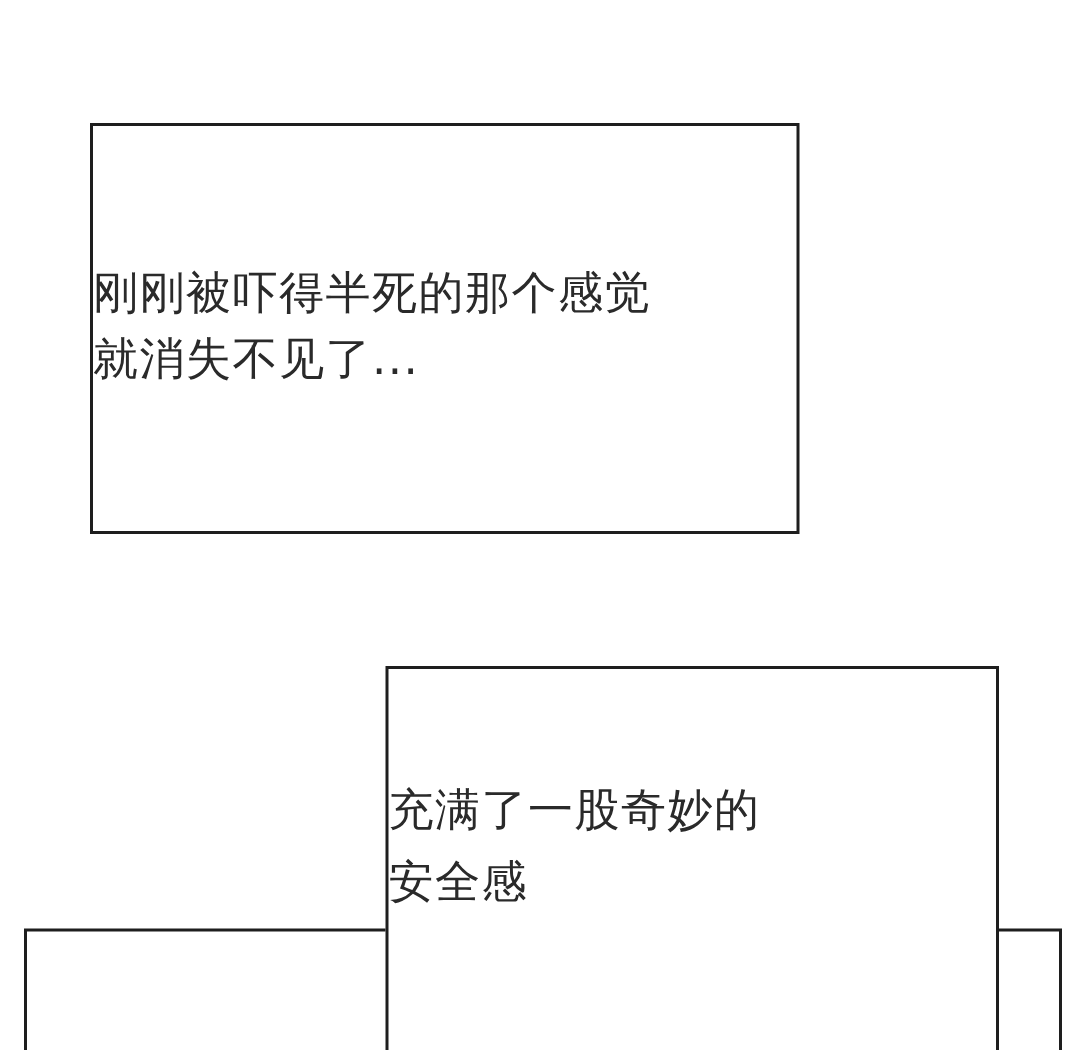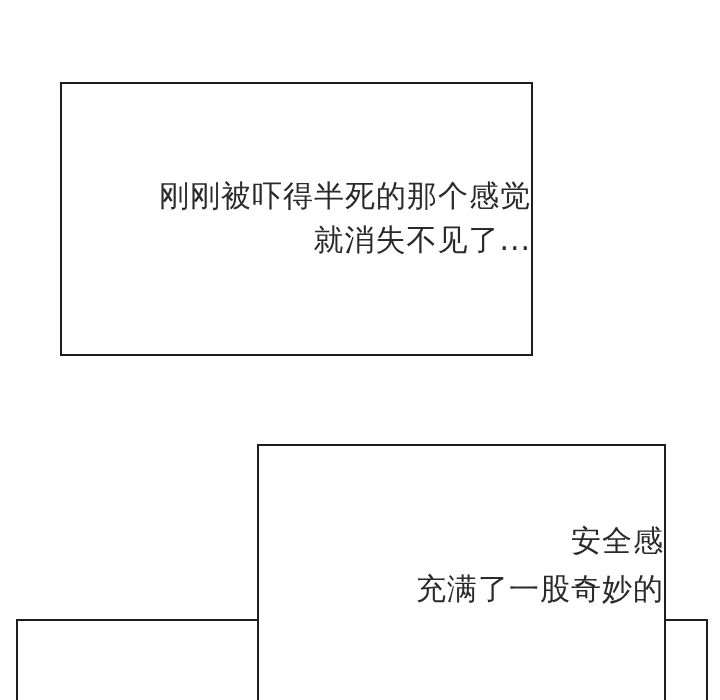--- a/index.html
+++ b/index.html
@@ -1,31 +1,31 @@
 <!DOCTYPE html>
 <html><head>
 <meta charset="utf-8">
 <style>
   html, body { margin:0; padding:0; }
   body { width:720px; height:700px; background:#ffffff; position:relative; overflow:hidden;
          font-family: "DejaVu Sans", sans-serif; color:#2a2a2a; }
   .panel { position:absolute; background:#ffffff; border:2px solid #1e1e1e; box-sizing:border-box; }
-  .caption { position:absolute; left:0; right:0; text-align:right; font-size:30px; line-height:44px; letter-spacing:1px; }
+  .caption { position:absolute; left:0; right:0; text-align:left; font-size:30px; line-height:44px; letter-spacing:1px; }
   .line { display:block; white-space:nowrap; }
 </style>
 </head>
 <body>
 
 <div class="panel" style="left:60px; top:82px; width:473px; height:274px;">
   <div class="caption" style="top:90px;">
     <span class="line">刚刚被吓得半死的那个感觉</span>
     <span class="line">就消失不见了...</span>
   </div>
 </div>
 
 <div class="panel" style="left:16px; top:619px; width:692px; height:120px;"></div>
 
 <div class="panel" style="left:257px; top:444px; width:409px; height:300px;">
   <div class="caption" style="top:71px; line-height:48px;">
+    <span class="line">充满了一股奇妙的</span>
     <span class="line">安全感</span>
-    <span class="line">充满了一股奇妙的</span>
   </div>
 </div>
 
 </body></html>

